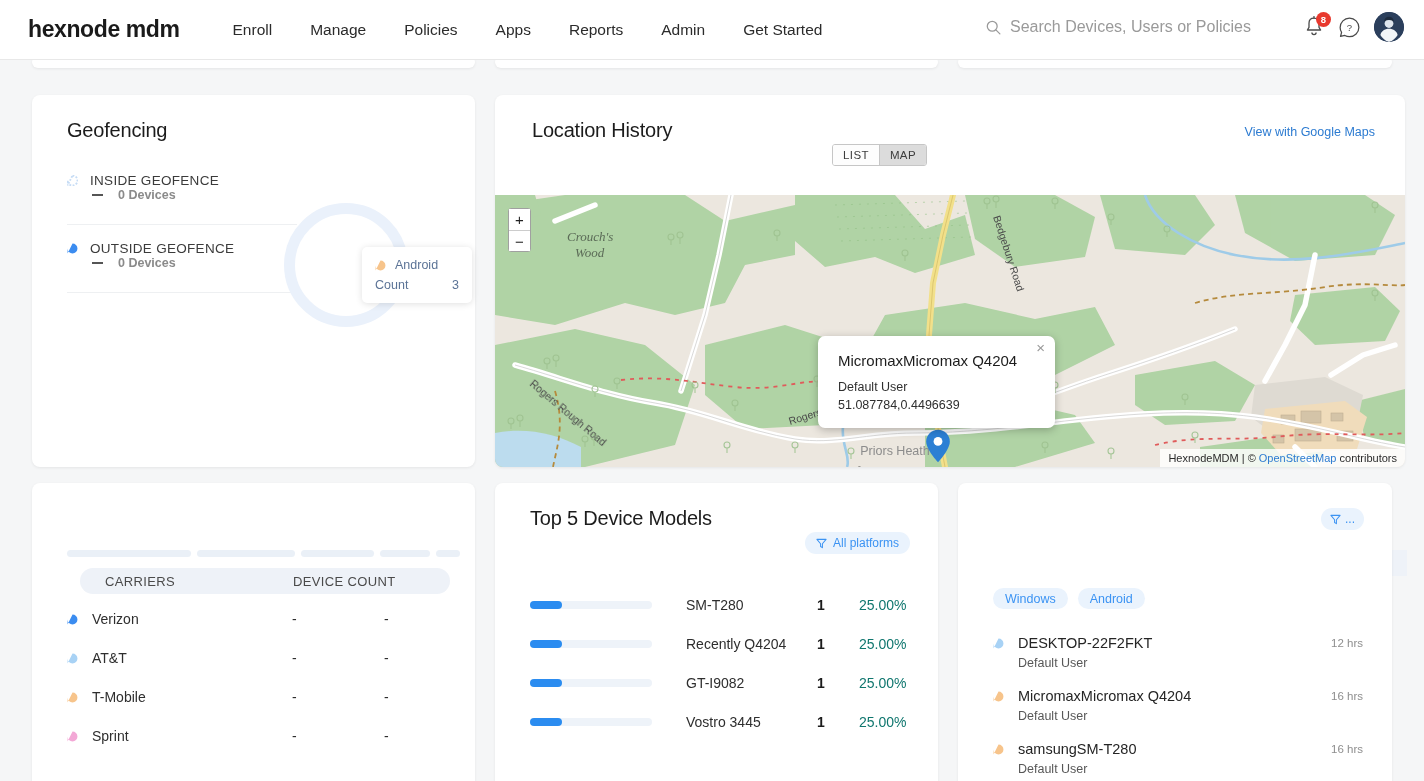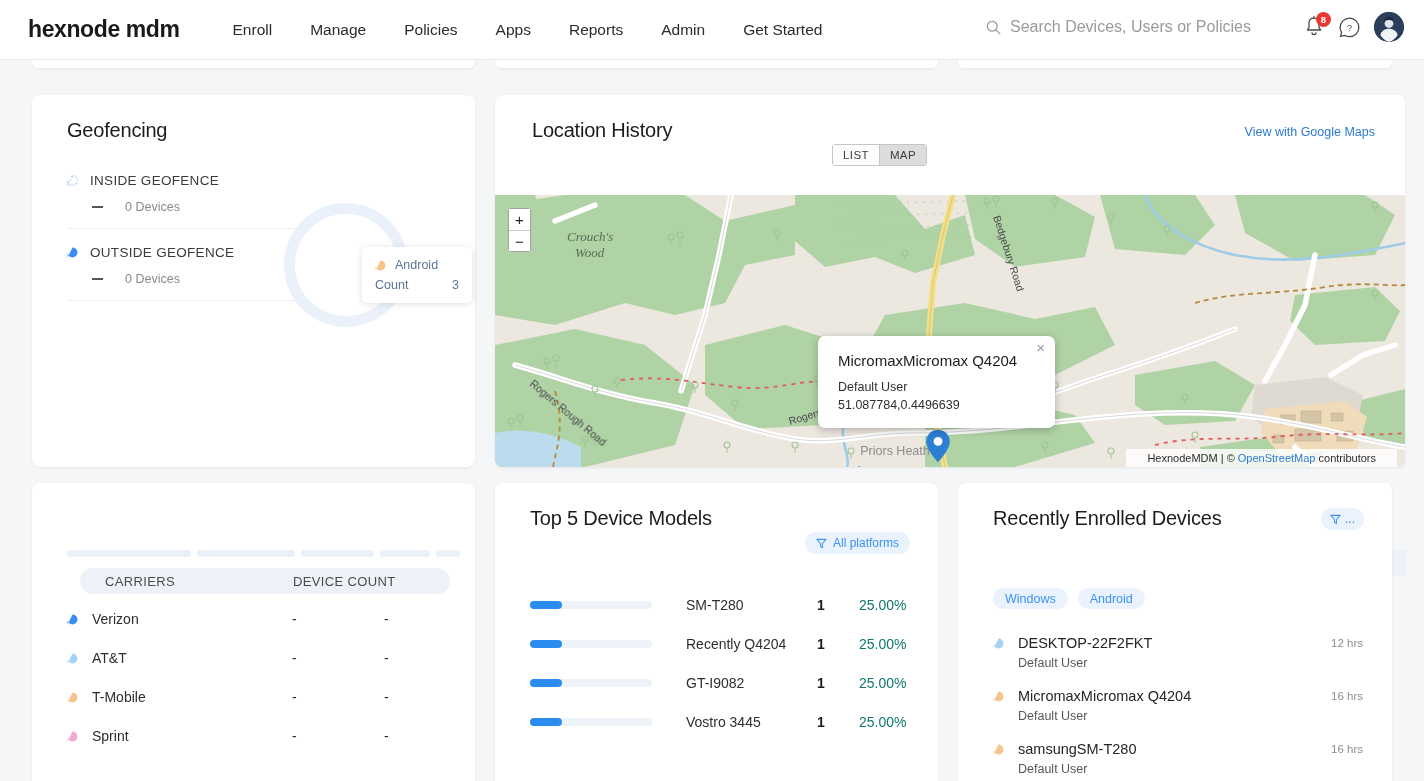--- a/index.html
+++ b/index.html
@@ -81,32 +81,32 @@
   
   .stub { height: 12px; top: -4px; }
   .stub.a { left: 32px; width: 443px; }
   .stub.b { left: 495px; width: 443px; }
   .stub.c { left: 958px; width: 434px; }
 
   
   #geofencing { left: 32px; top: 35px; width: 443px; height: 372px; }
   #geofencing .card-title { position: absolute; left: 35px; top: 24px; }
   .geo-list { position: absolute; left: 35px; top: 78px; width: 230px; }
-  .geo-row { padding-bottom: 14px; border-bottom: 1px solid #eef0f2; margin-bottom: 16px; }
+  .geo-row { padding-bottom: 22px; border-bottom: 1px solid #eef0f2; margin-bottom: 16px; }
   .geo-row:last-child { border-bottom: 1px solid #eef0f2; }
   .geo-head { display: flex; align-items: center; gap: 12px; }
   .geo-dot { width: 11px; height: 11px; flex-shrink: 0; }
   .geo-label {
     font-size: 13.5px; color: #3b3b3b; letter-spacing: 0.3px;
     text-transform: uppercase;
   }
   .geo-sub {
-    margin-top: 12px; margin-left: 25px;
-    display: flex; align-items: center; gap: 22px;
-    font-size: 12.5px; color: #8a8a8a;
+    margin-top: 0; margin-left: 25px;
+    display: flex; align-items: center; gap: 15px;
+    font-size: 12.5px; color: #8a8a8a; font-weight: bold;
   }
   .geo-dash { display:inline-block; width:11px; height:2px; background:#555; }
   .donut {
     position: absolute; left: 252px; top: 108px;
     width: 124px; height: 124px; border-radius: 50%;
     border: 11px solid #eaf1fb;
   }
   .donut-tip {
     position: absolute; left: 330px; top: 152px;
     width: 110px; padding: 11px 13px;
@@ -163,24 +163,24 @@
   }
   .popup-close {
     position: absolute; right: 10px; top: 4px;
     font-size: 15px; color: #9a9a9a; cursor: pointer; line-height: 1;
   }
   .popup-title { font-size: 15px; color: #1d1d1d; margin-bottom: 9px; }
   .popup-line { font-size: 12.5px; color: #2f2f2f; line-height: 1.45; }
   .pin { position: absolute; left: 430px; top: 234px; z-index: 13; }
 
   .attrib {
-    position: absolute; right: 8px; bottom: 0;
+    position: absolute; right: 0; bottom: 0;
     background: rgba(255,255,255,0.82);
     font-size: 11px; color: #2b2b2b;
-    padding: 3px 21px; z-index: 15;
+    padding: 3px 8px; z-index: 15;
   }
   .attrib a { color: #2c7bd1; text-decoration: none; }
 
   
   #carriers { left: 32px; top: 423px; width: 443px; height: 360px; }
   #models   { left: 495px; top: 423px; width: 443px; height: 360px; }
   #recent   { left: 958px; top: 423px; width: 434px; height: 360px; }
 
   #carriers .card-title, #models .card-title, #recent .card-title {
     position: absolute; left: 35px; top: 24px;
@@ -692,21 +692,20 @@
       <div class="bar-bg">
           <div class="bar-fill" style="width:32px"></div>
         </div>
       <span class="mname">Vostro 3445</span>
       <span class="mcount">1</span>
       <span class="mpct">25.00%</span>
     </div>
   </div>
 
   <div class="card" id="recent">
-    <div class="card-title">Recently Enrolled Devices</div>
 
     <div class="pill">
       <svg width="11" height="11" viewBox="0 0 12 12">
         <path d="M1 1.5h10L7 6.3v4.2L5 9.3V6.3z" fill="none" stroke="#3b93f3" stroke-width="1.1" stroke-linejoin="round"></path>
       </svg>
       <span>...</span>
     </div>
 
     <div class="tagrow">
       <div class="tag">Windows</div>

